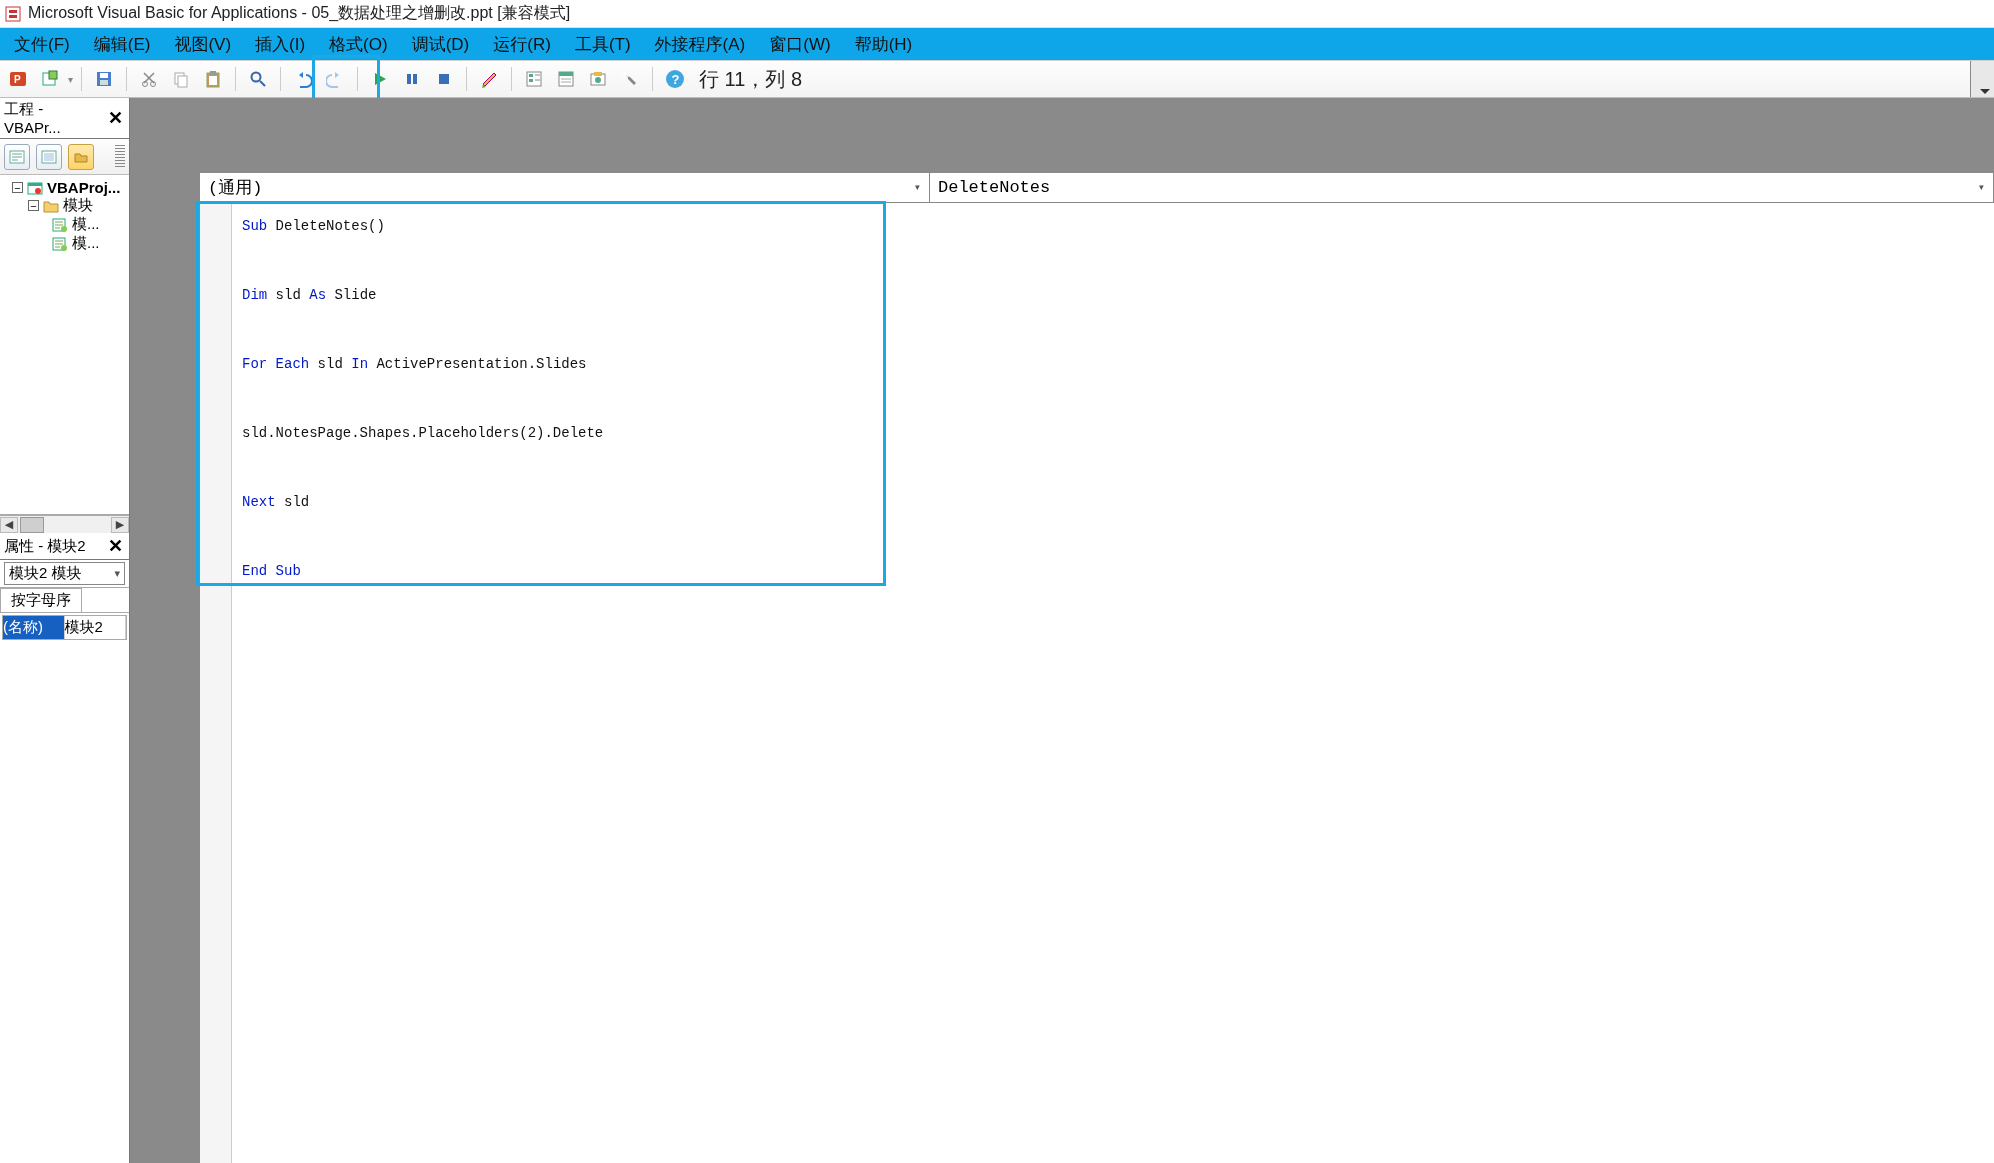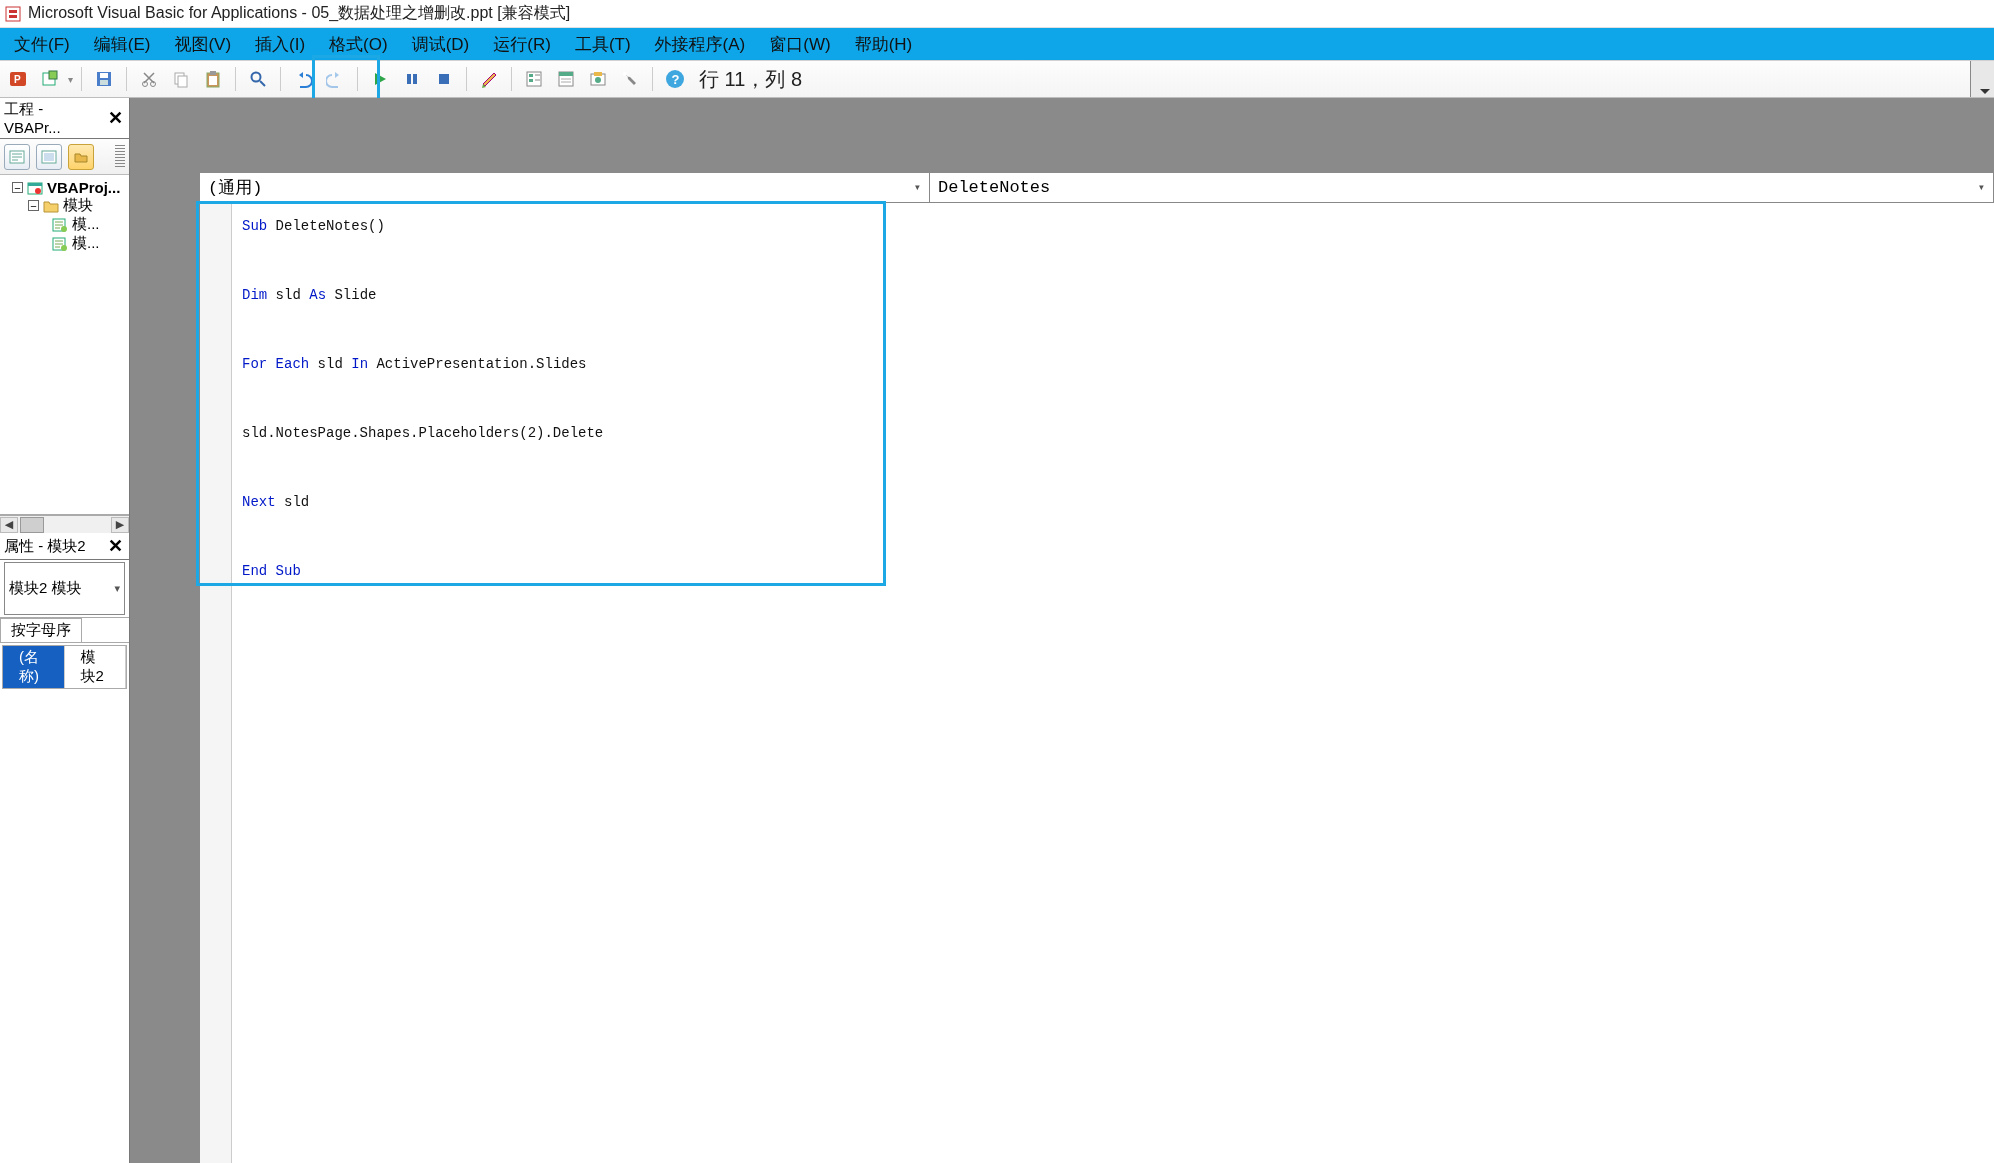--- a/index.html
+++ b/index.html
@@ -133,27 +133,27 @@
   display:flex;align-items:center;justify-content:space-between;
   border-top:1px solid #aaa;
 }
 .hscroll .arrow { width:18px;height:16px;display:flex;align-items:center;justify-content:center;color:#444;font-size:11px;background:#e8e8e8;border:1px solid #bbb;}
 .hscroll .thumb { flex:0 0 24px;height:16px;background:#cfcfcf;border:1px solid #999;margin-left:2px;}
 .props-combo {
   padding: 2px 4px; border-bottom:1px solid #aaa;
   display:flex;align-items:center;gap:4px;font-size:15px;
 }
 .props-combo .sel {
-  flex:1; border:1px solid #888; background:#fff; display:flex;align-items:center;justify-content:space-between;padding:16px 4px;
+  flex:1; border:1px solid #888; background:#fff; display:flex;align-items:center;justify-content:space-between;padding:1px 4px;
 }
 .props-tabs { display:flex; border-bottom:1px solid #aaa;}
 .props-tabs .tab { padding:2px 10px;font-size:15px;border:1px solid #aaa;border-bottom:none;background:#fff;margin-right:-1px;}
 .props-grid { border:1px solid #aaa; margin:2px;}
 .props-grid .row { display:flex; }
-.props-grid .cell { flex:1; padding:2px 16px; font-size:15px; border-right:1px solid #ccc;}
+.props-grid .cell { flex:1; padding:2px 0; font-size:15px; border-right:1px solid #ccc;}
 .props-grid .row .cell:first-child { background:#1560c0;color:#fff; }
 .mdi-area {
   flex:1;
   background: #8a8a8a;
   position: relative;
   overflow:hidden;
 }
 .code-window {
   position: absolute;
   left: 70px;

